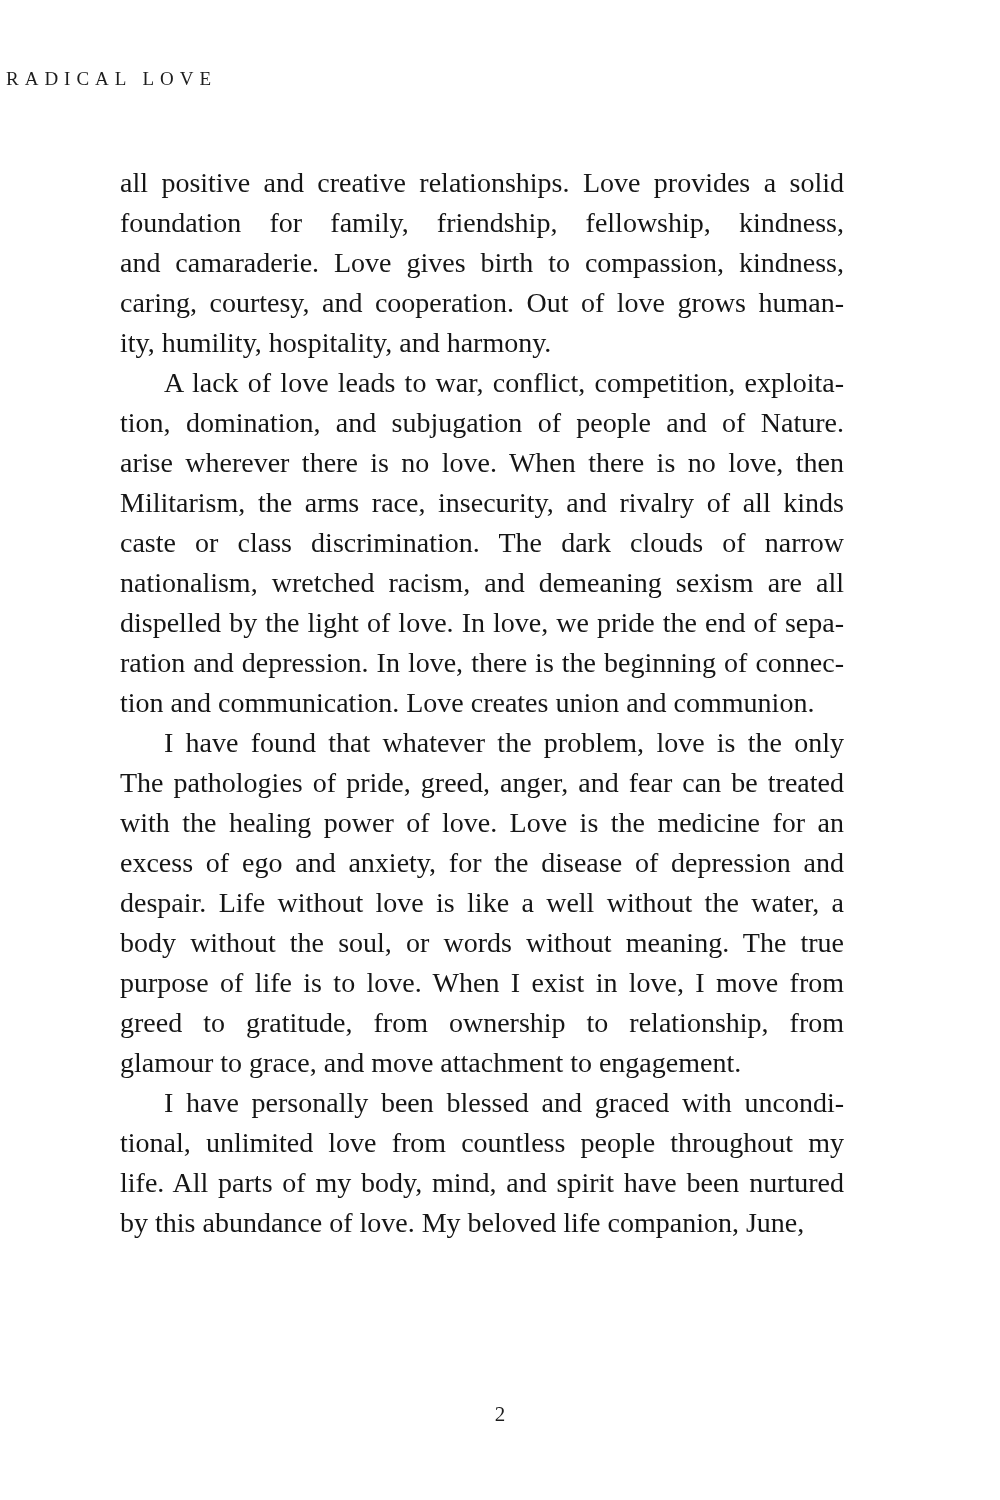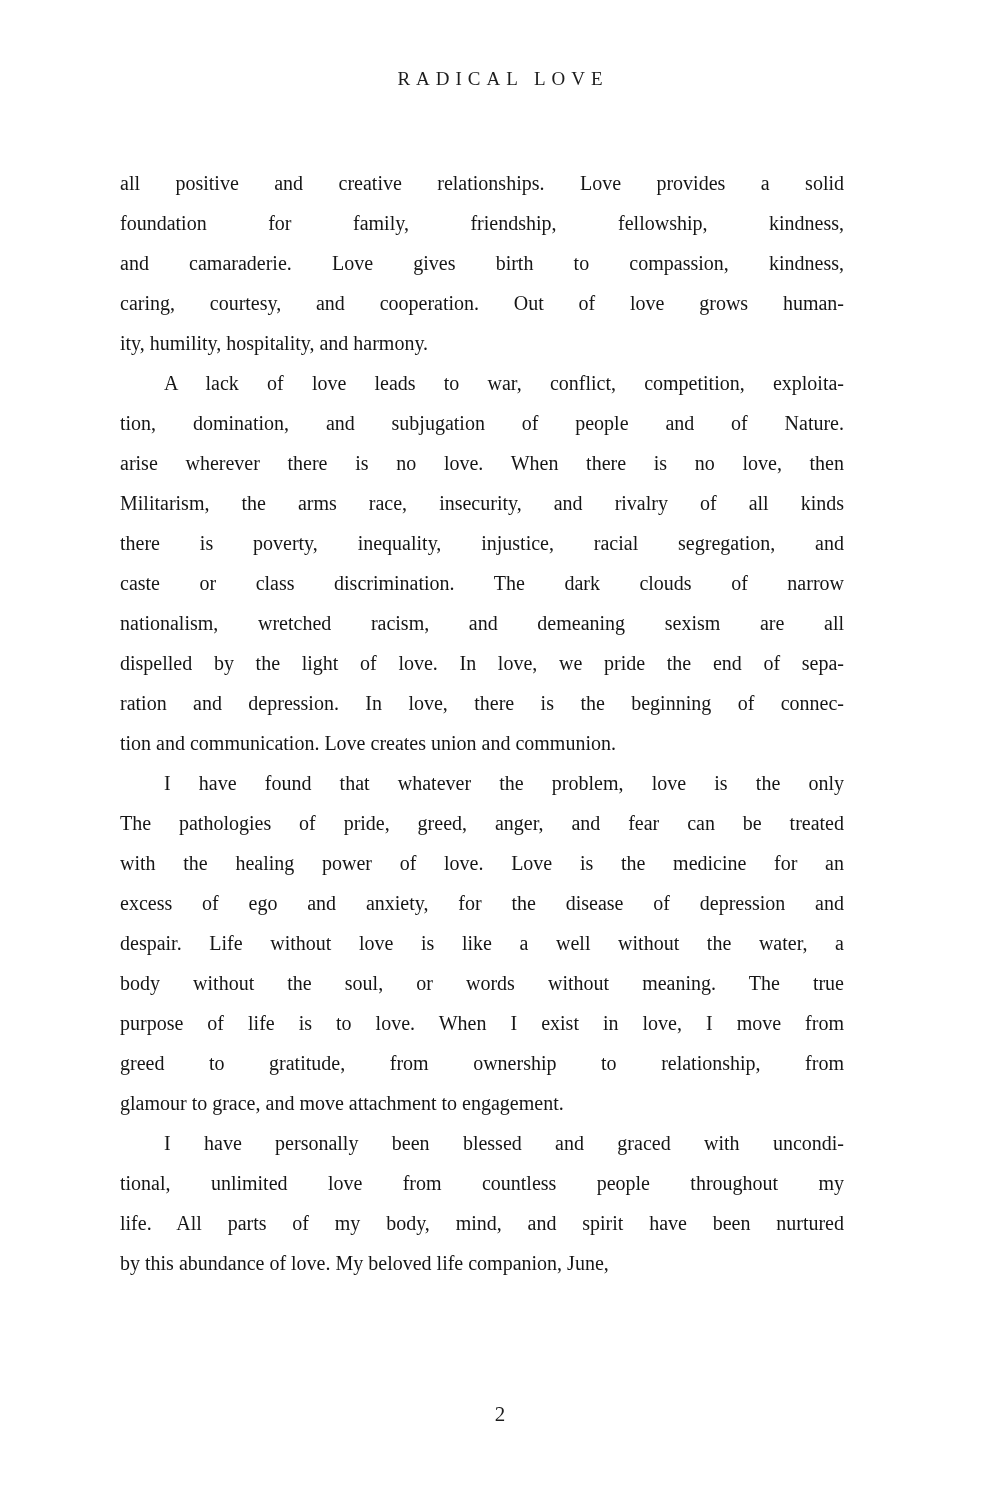--- a/index.html
+++ b/index.html
@@ -14,38 +14,37 @@
     background: #ffffff;
     overflow: hidden;
     font-family: "Liberation Serif", "DejaVu Serif", serif;
     color: #161616;
   }
   .running-head {
     position: absolute;
     top: 68px;
     left: 0;
     width: 100%;
-    text-align: center;
     font-size: 19px;
     letter-spacing: 6px;
     text-indent: 6px; 
     color: #1d1d1d;
   }
   .body-text {
     position: absolute;
     top: 163px;
     left: 120px;
     width: 724px;
   }
   .para {
     margin: 0;
     padding: 0;
   }
   .line {
-    font-size: 20px;
+    font-size: 28px;
     line-height: 40px;
     white-space: normal;
     text-align: justify;
     text-align-last: justify;
     color: #161616;
   }
   .line.indent {
     text-indent: 44px;
   }
   .line.last {
@@ -73,21 +72,20 @@
         <div class="line">foundation for family, friendship, fellowship, kindness,</div>
         <div class="line">and camaraderie. Love gives birth to compassion, kindness,</div>
         <div class="line">caring, courtesy, and cooperation. Out of love grows human-</div>
         <div class="line last">ity, humility, hospitality, and harmony.</div>
       </div>
       <div class="para">
         <div class="line indent">A lack of love leads to war, conflict, competition, exploita-</div>
         <div class="line">tion, domination, and subjugation of people and of Nature.</div>
         <div class="line">arise wherever there is no love. When there is no love, then</div>
         <div class="line">Militarism, the arms race, insecurity, and rivalry of all kinds</div>
-        <div class="line">there is poverty, inequality, injustice, racial segregation, and</div>
         <div class="line">caste or class discrimination. The dark clouds of narrow</div>
         <div class="line">nationalism, wretched racism, and demeaning sexism are all</div>
         <div class="line">dispelled by the light of love. In love, we pride the end of sepa-</div>
         <div class="line">ration and depression. In love, there is the beginning of connec-</div>
         <div class="line last">tion and communication. Love creates union and communion.</div>
       </div>
       <div class="para">
         <div class="line indent">I have found that whatever the problem, love is the only</div>
         <div class="line">The pathologies of pride, greed, anger, and fear can be treated</div>
         <div class="line">with the healing power of love. Love is the medicine for an</div>

